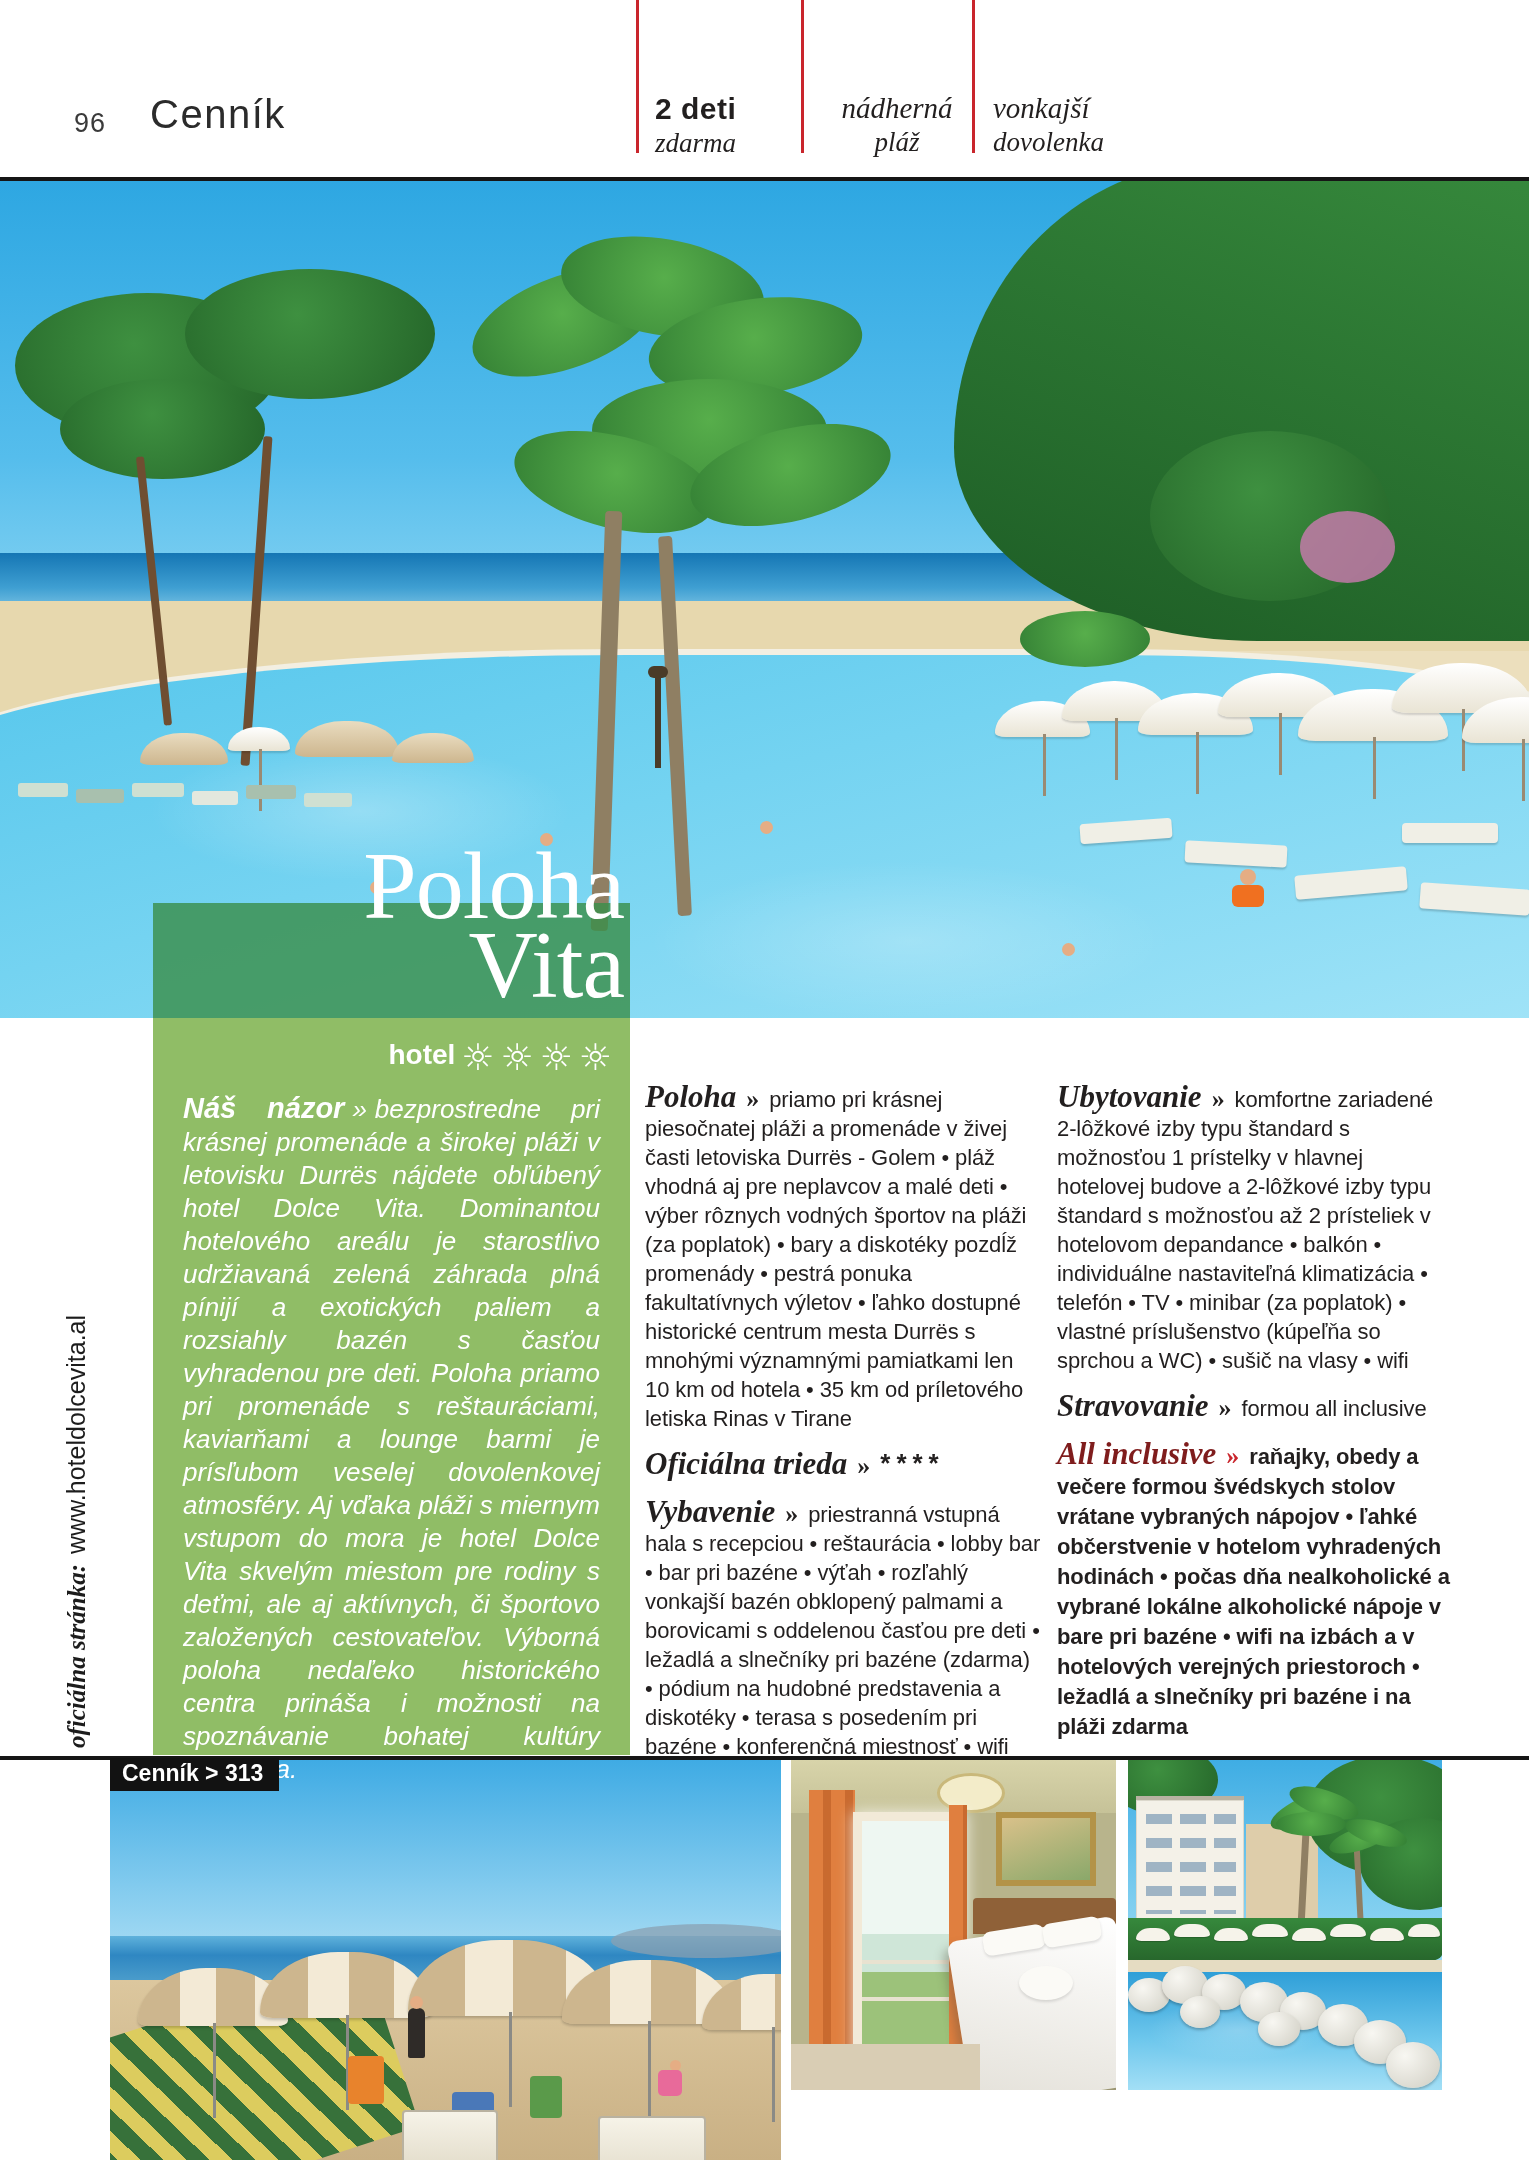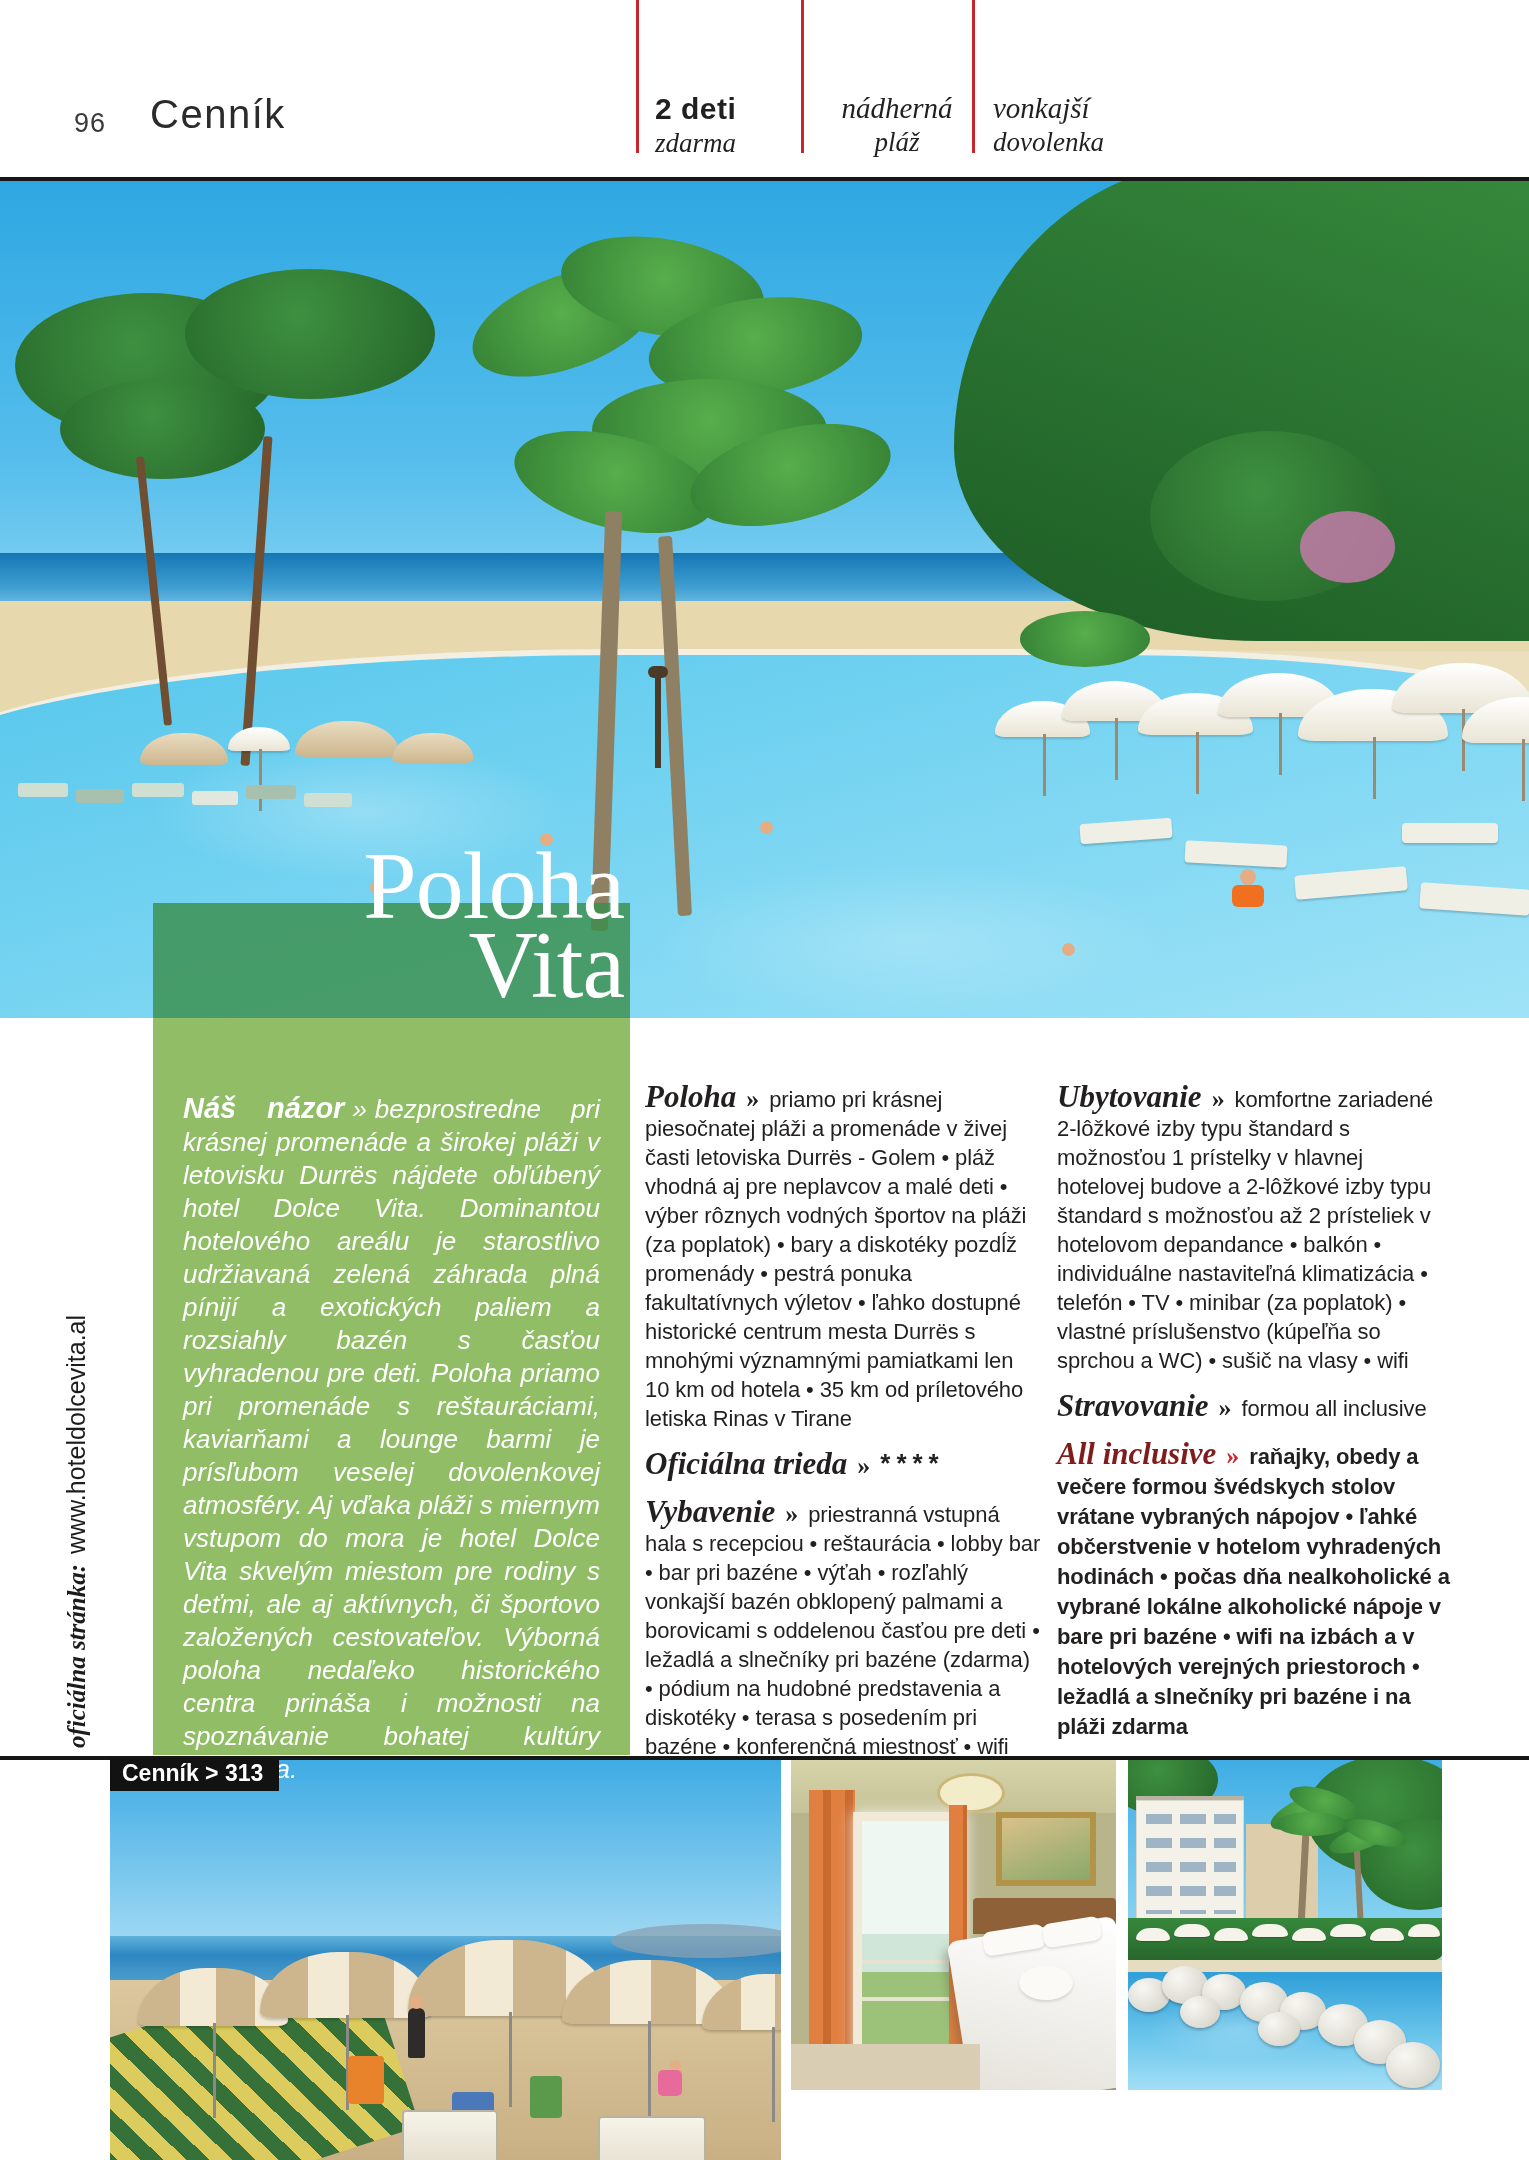--- a/index.html
+++ b/index.html
@@ -218,20 +218,23 @@
   </div>
 
   <div class="abs overlay-green"></div>
   <div class="abs greenbox"></div>
 
   <div class="abs title">
     <div>Poloha</div>
     <div>Vita</div>
   </div>
 
+  <div class="abs hotelband">
+    <span class="lbl">hotel</span><span><span class="sun">☼</span><span class="sun">☼</span><span class="sun">☼</span><span class="sun">☼</span></span>
+  </div>
 
   <div class="abs opinion">
     <span class="oph">Náš názor</span><span class="osep">»</span><span>bezprostredne pri krásnej promenáde a širokej pláži v letovisku Durrës nájdete obľúbený hotel Dolce Vita. Dominantou hotelového areálu je starostlivo udržiavaná zelená záhrada plná pínijí a exotických paliem a rozsiahly bazén s časťou vyhradenou pre deti. Poloha priamo pri promenáde s reštauráciami, kaviarňami a lounge barmi je prísľubom veselej dovolenkovej atmosféry. Aj vďaka pláži s miernym vstupom do mora je hotel Dolce Vita skvelým miestom pre rodiny s deťmi, ale aj aktívnych, či športovo založených cestovateľov. Výborná poloha nedaľeko historického centra prináša i možnosti na spoznávanie  bohatej kultúry Albánska.</span>
   </div>
 
   <div class="abs site">
     <span class="slabel">oficiálna stránka:</span><span>www.hoteldolcevita.al</span>
   </div>
 
   <div class="col col-mid">

